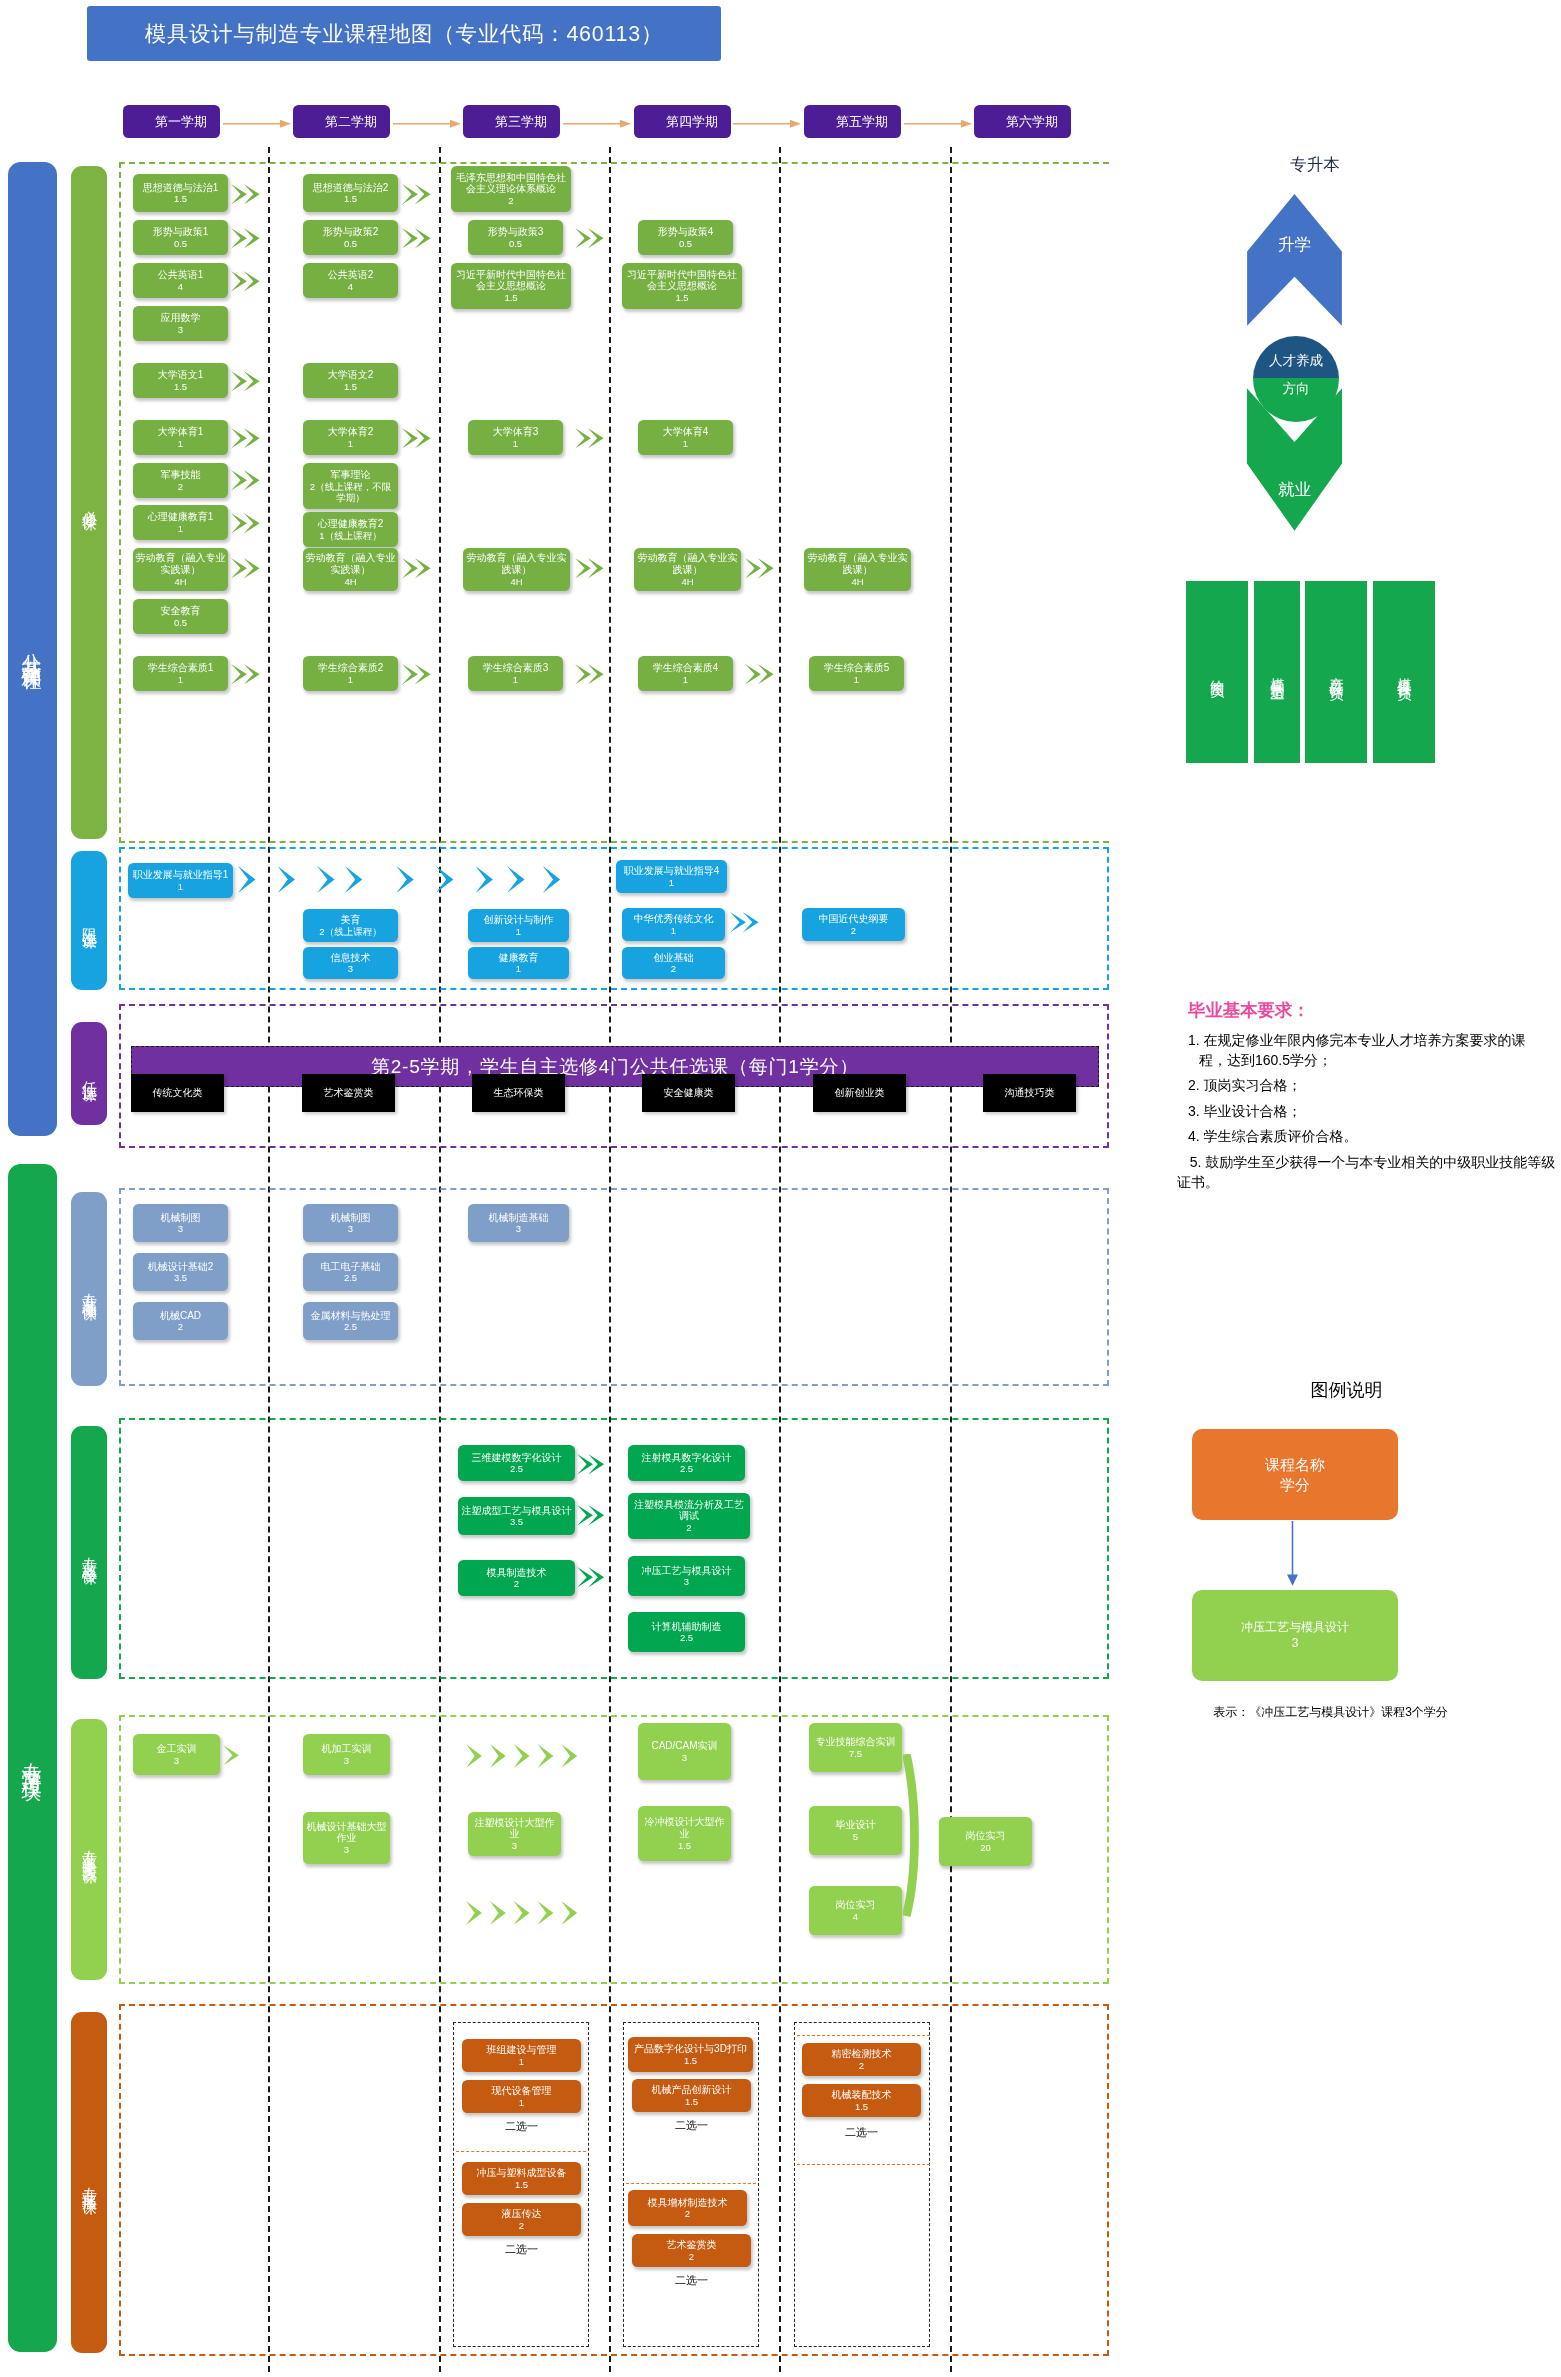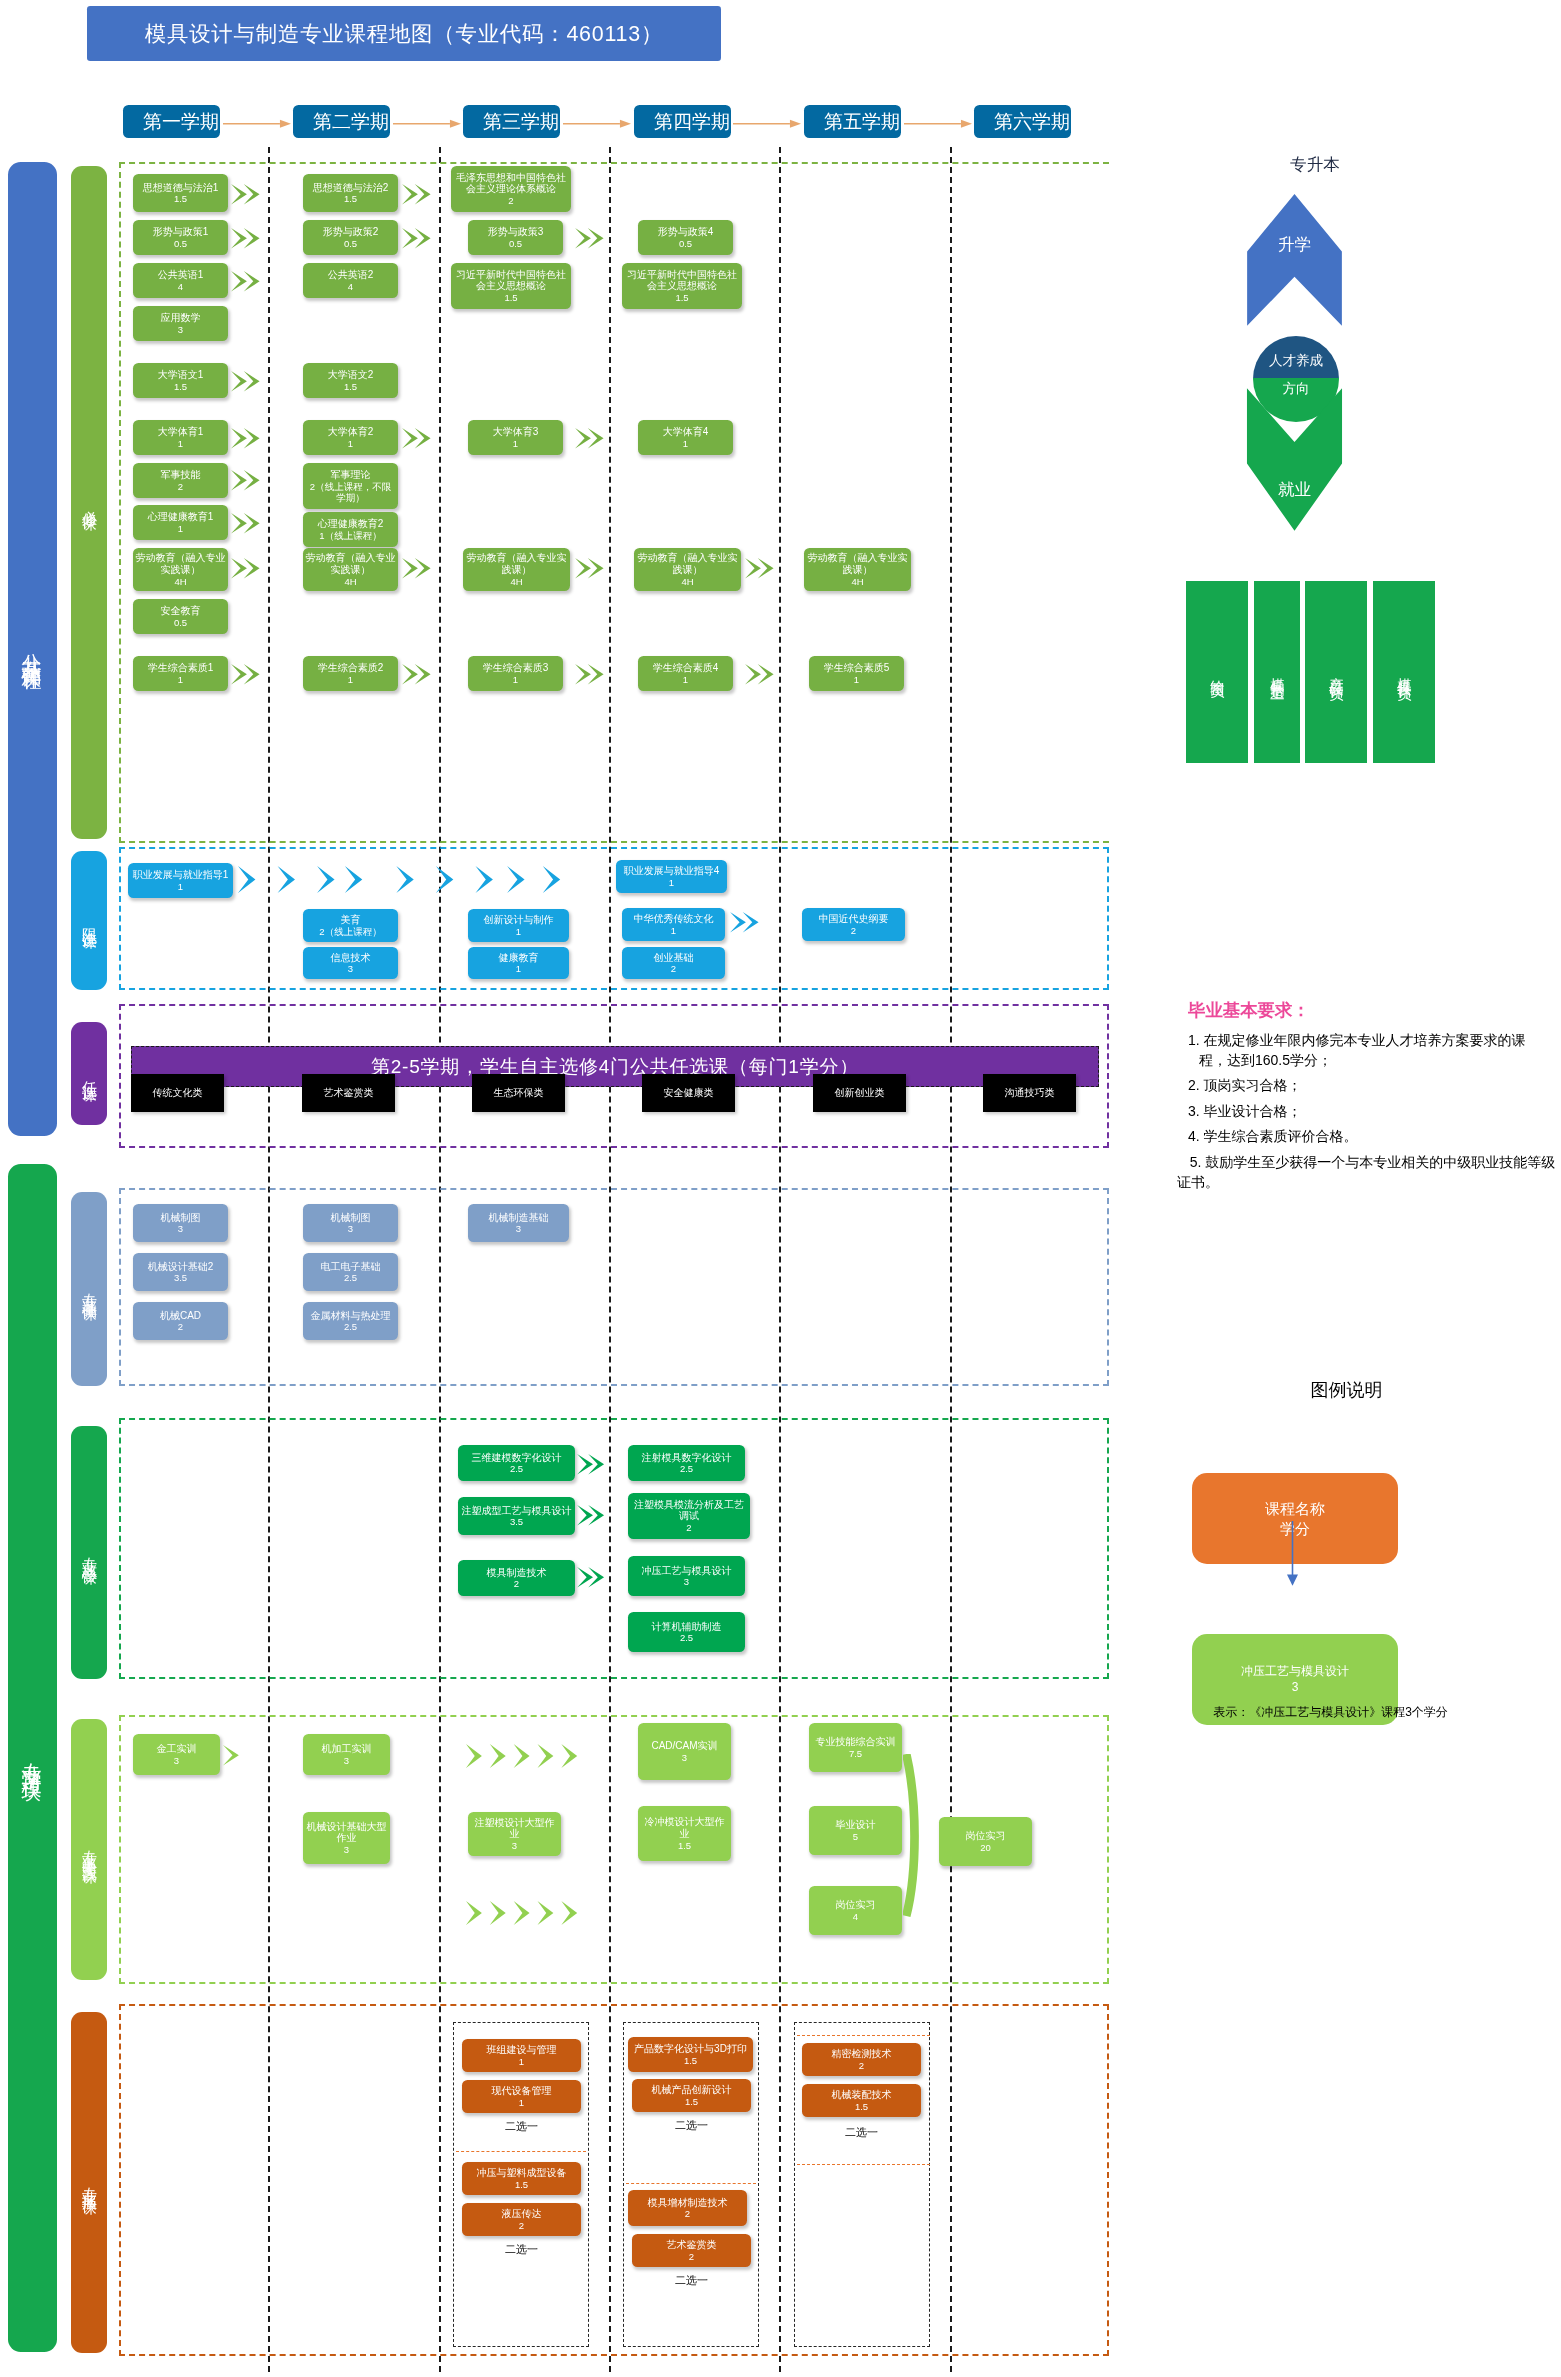--- a/index.html
+++ b/index.html
@@ -11,22 +11,22 @@
 
   
   .title-bar{
     left:87px;top:6.3px;width:634px;height:55px;background:#4472c4;border-radius:3.2px;
     color:#fff;font-size:21.4px;display:flex;align-items:center;justify-content:center;
     letter-spacing:0.8px;
   }
 
   
   .sem{
-    width:97px;height:33px;background:#0369a1;border-radius:5.5px;color:#fff;
-    font-size:19px;display:flex;align-items:center;justify-content:center;top:105px;padding-left:19px;
+    width:97px;height:33px;background:#4c1d95;border-radius:5.5px;color:#fff;
+    font-size:13px;display:flex;align-items:center;justify-content:center;top:105px;padding-left:19px;
   }
   .sem-arrow{top:119px;height:8px;width:30px;}
   .sem-arrow svg{display:block}
 
   
   .vsep{width:0;border-left:2.4px dashed #1a1a1a;}
 
   
   .catbar{border-radius:12.7px;color:#fff;display:flex;align-items:center;justify-content:center;
           text-align:center;writing-mode:vertical-rl;text-orientation:upright;letter-spacing:4px;}
@@ -78,22 +78,22 @@
              font-size:19px;border:1.6px dashed #1a1a1a;letter-spacing:0.8px;margin-top:32px;}
 
   
   .rt-label{font-size:16.6px;color:#1f2a44;text-align:center;}
   .job{background:#15a74e;color:#fff;display:flex;align-items:center;justify-content:center;
        writing-mode:vertical-rl;text-orientation:upright;font-size:14.3px;letter-spacing:2.4px;}
   .req-title{font-size:17.4px;font-weight:bold;color:#ec4899;}
   .req-list{font-size:14px;color:#000;line-height:1.45;}
   .legend-title{font-size:18px;color:#000;text-align:center;}
   .legend-note{font-size:12px;color:#000;text-align:center;line-height:1.5;}
-  .legend-box{border-radius:15px;color:#fff;display:flex;flex-direction:column;align-items:center;
-              justify-content:center;text-align:center;line-height:1.3;margin-top:44px;}
+  .legend-box{border-radius:10px;color:#fff;display:flex;flex-direction:column;align-items:center;
+              justify-content:center;text-align:center;line-height:1.3;}
 </style>
 </head>
 <body>
 
 <div id="page">
 
   <div class="abs title-bar">模具设计与制造专业课程地图（专业代码：460113）</div>
 
   <div class="abs sem" style="left:123px">第一学期</div>
   <div class="abs sem" style="left:293px">第二学期</div>

